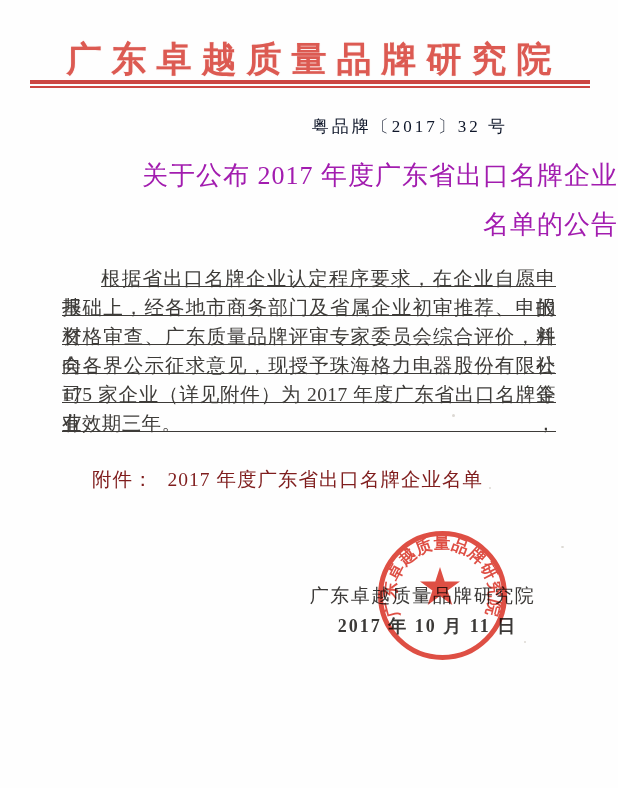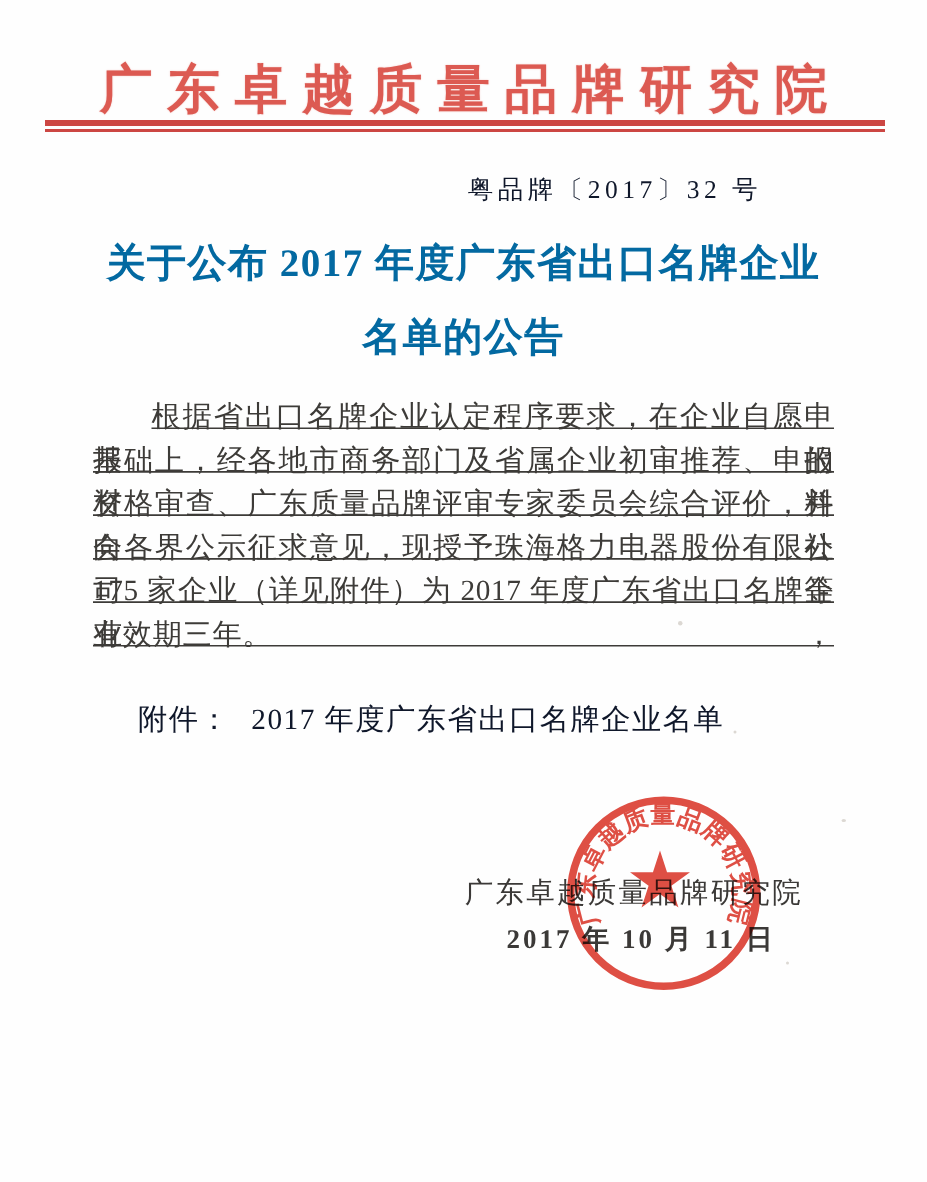--- a/index.html
+++ b/index.html
@@ -25,43 +25,43 @@
     border-top:4px solid var(--rule-red,#cc4743);
     border-bottom:2px solid var(--rule-red,#cc4743);
   }
   .doc-number{
     position:absolute;top:115px;right:110px;
     font-size:17px;letter-spacing:3px;
     color:#0f172a;
   }
   .notice-title{
     position:absolute;top:151px;left:0;width:100%;
-    text-align:center;
-    font-size:26px;font-weight:bold;line-height:49px;
-    color:#0369a1;letter-spacing:1px;
+    text-align:right;
+    font-size:26px;font-weight:normal;line-height:49px;
+    color:#a21caf;letter-spacing:1px;
   }
   .body-block{
     position:absolute;top:264px;left:62px;width:494px;
     color:#3d3b38;
   }
   .body-line{
     font-size:19.5px;line-height:29px;height:29px;
     white-space:nowrap;
     letter-spacing:.4px;
   }
   .body-line.jl{
     white-space:normal;
     text-align:justify;
     text-align-last:justify;
     text-decoration:underline;
   }
   .body-line.indent{ text-indent:2em; }
   .attachment-row{
     position:absolute;top:466px;left:92px;
-    font-size:19.5px;color:#0f172a;letter-spacing:1px;
+    font-size:19.5px;color:#7f1d1d;letter-spacing:1px;
   }
   .attachment-row .att-title{ margin-left:14px; }
   .signature-block{
     position:absolute;top:584px;left:300px;width:245px;
     text-align:center;color:#3b3937;
   }
   .signature-name{ font-size:19px;letter-spacing:1.5px;line-height:24px; }
   .signature-date{ font-size:18px;letter-spacing:2px;line-height:24px;margin-top:6px;padding-left:10px;font-weight:bold; }
   .seal{
     position:absolute;left:376px;top:529px;width:134px;height:134px;

